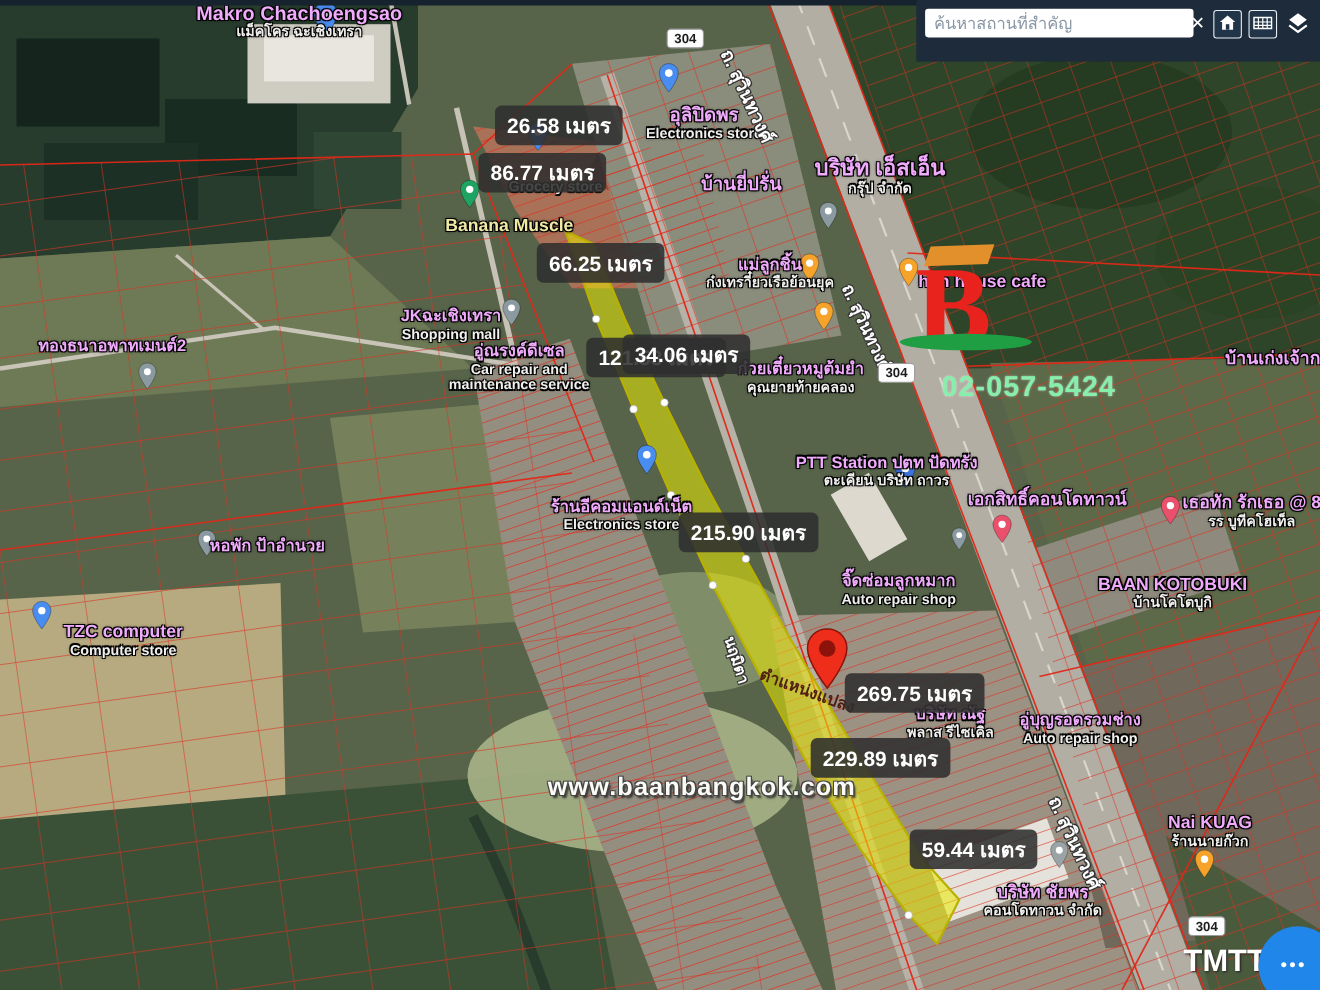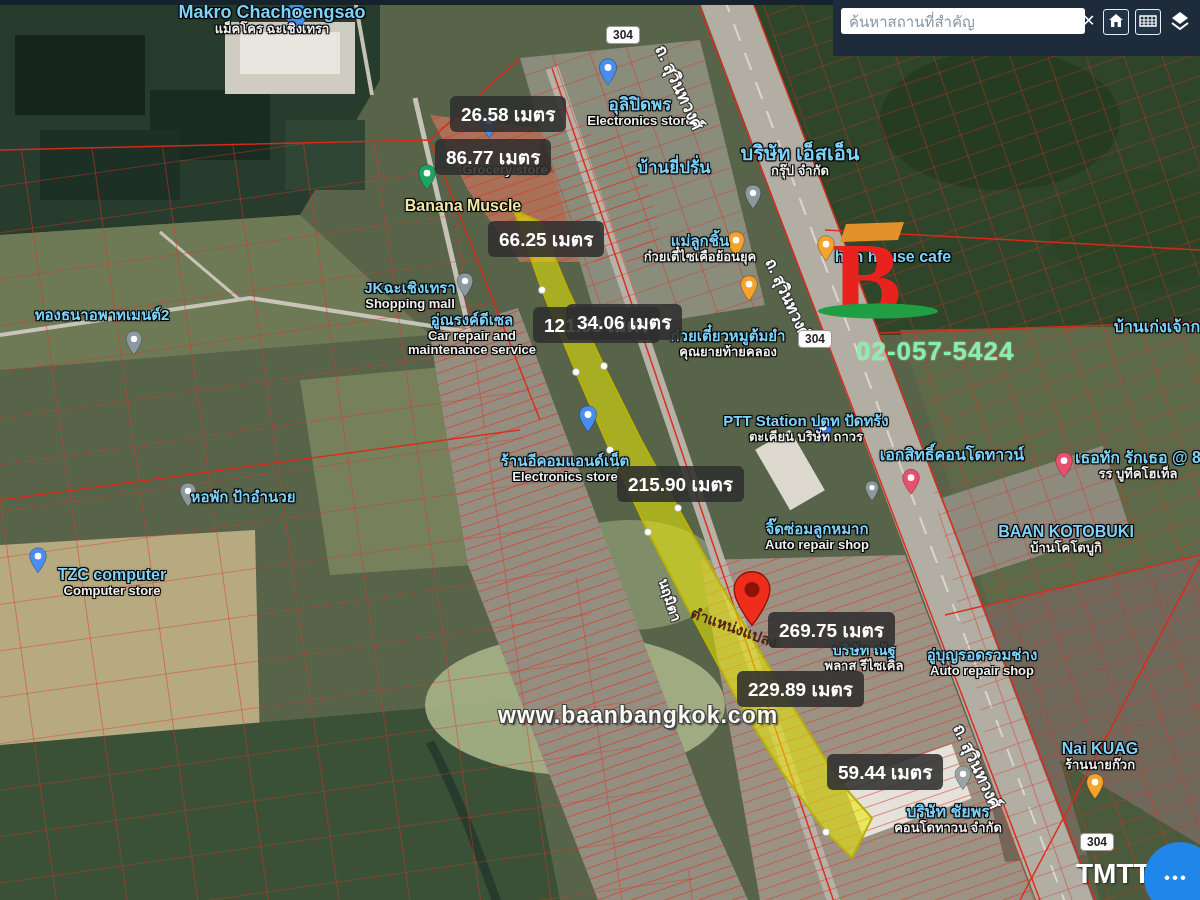--- a/index.html
+++ b/index.html
@@ -3,21 +3,21 @@
 <meta charset="utf-8">
 <style>
   html,body{margin:0;padding:0;background:#222;}
   #screen{position:relative;width:1200px;height:900px;overflow:hidden;
           font-family:"Liberation Sans",sans-serif;background:#57644a;}
   #bg{position:absolute;left:0;top:0;z-index:0;}
   
   #overlays{position:absolute;left:0;top:0;width:1200px;height:900px;z-index:2;}
   .pin{position:absolute;transform:translate(-50%,-100%);}
   .place{position:absolute;transform:translateX(-50%);text-align:center;white-space:nowrap;line-height:1.12;}
-  .place-main{display:block;color:#7dd3fc;font-size:15px;font-weight:bold;
+  .place-main{display:block;color:#f0abfc;font-size:15px;font-weight:bold;
     text-shadow:-1px -1px 0 #000,1px -1px 0 #000,-1px 1px 0 #000,1px 1px 0 #000,0 0 3px #000;}
   .place-sub{display:block;color:#f0f0ee;font-size:13px;font-weight:bold;
     text-shadow:-1px -1px 0 #000,1px -1px 0 #000,-1px 1px 0 #000,1px 1px 0 #000,0 0 3px #000;}
   .meas{position:absolute;background:rgba(47,47,47,.88);color:#fff;font-size:19px;font-weight:bold;
     padding:3px 11px;border-radius:6px;white-space:nowrap;z-index:4;}
   .roadlabel{position:absolute;color:#fff;font-weight:bold;white-space:nowrap;
     text-shadow:-1px -1px 0 #333,1px -1px 0 #333,-1px 1px 0 #333,1px 1px 0 #333;
     transform:translate(-50%,-50%);z-index:3;}
   .shield{position:absolute;background:#fdfdfd;border:1px solid #9a9a9a;border-radius:4px;
     color:#1d1d1d;font-size:12px;font-weight:bold;padding:1px 6px;z-index:3;}
@@ -256,21 +256,21 @@
         <span class="place-main">JKฉะเชิงเทรา</span>
         <span class="place-sub">Shopping mall</span>
       </div>
       <div class="place" style="left: 472px; top: 312px;">
         <span class="place-main">อู่ณรงค์ดีเซล</span>
         <span class="place-sub">Car repair and</span>
         <span class="place-sub">maintenance service</span>
       </div>
       <div class="place" style="left: 700px; top: 233px;">
         <span class="place-main">แม่ลูกชิ้น</span>
-        <span class="place-sub">ก๋วยเตี๋ไซเคือย้อนยุค</span>
+        <span class="place-sub">ก๋งเทราี๋ยวเรือย้อนยุค</span>
       </div>
       <div class="place" style="left: 728px; top: 328px;">
         <span class="place-main">ก๋วยเตี๋ยวหมูต้มยำ</span>
         <span class="place-sub">คุณยายท้ายคลอง</span>
       </div>
       <div class="place" style="left: 893px; top: 248px;">
         <span class="place-main" style="font-size: 16px;">hen house cafe</span>
       </div>
       <div class="place" style="left: 800px; top: 142px;">
         <span class="place-main" style="font-size: 20px;">บริษัท เอ็สเอ็น</span>

